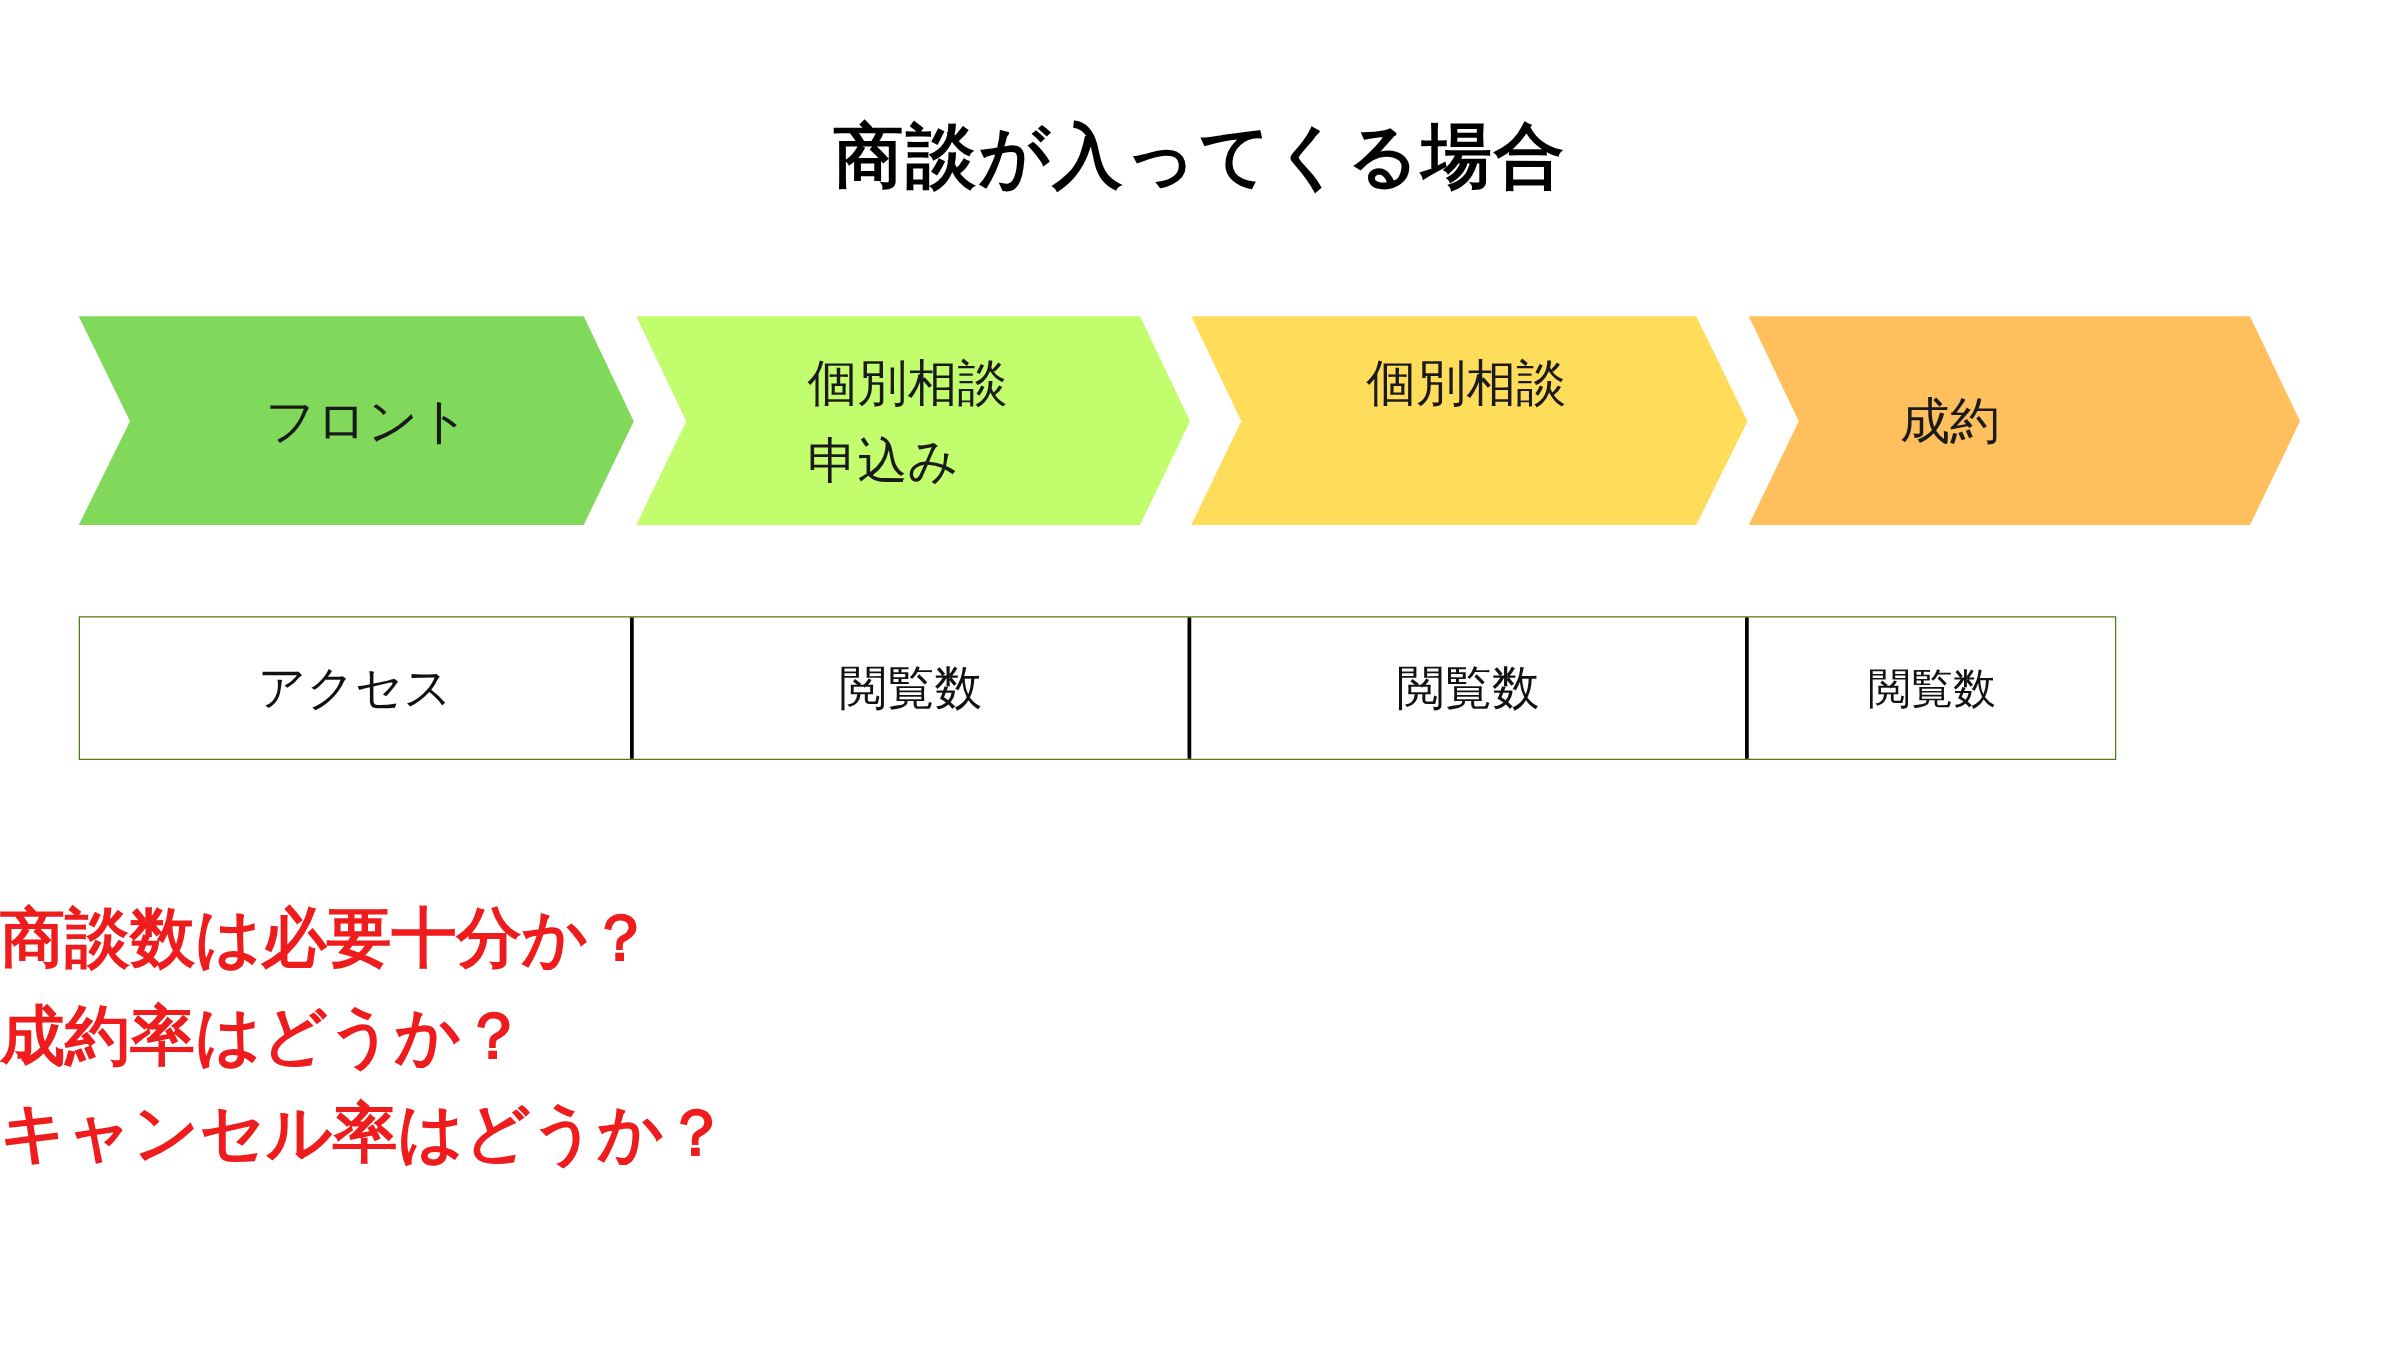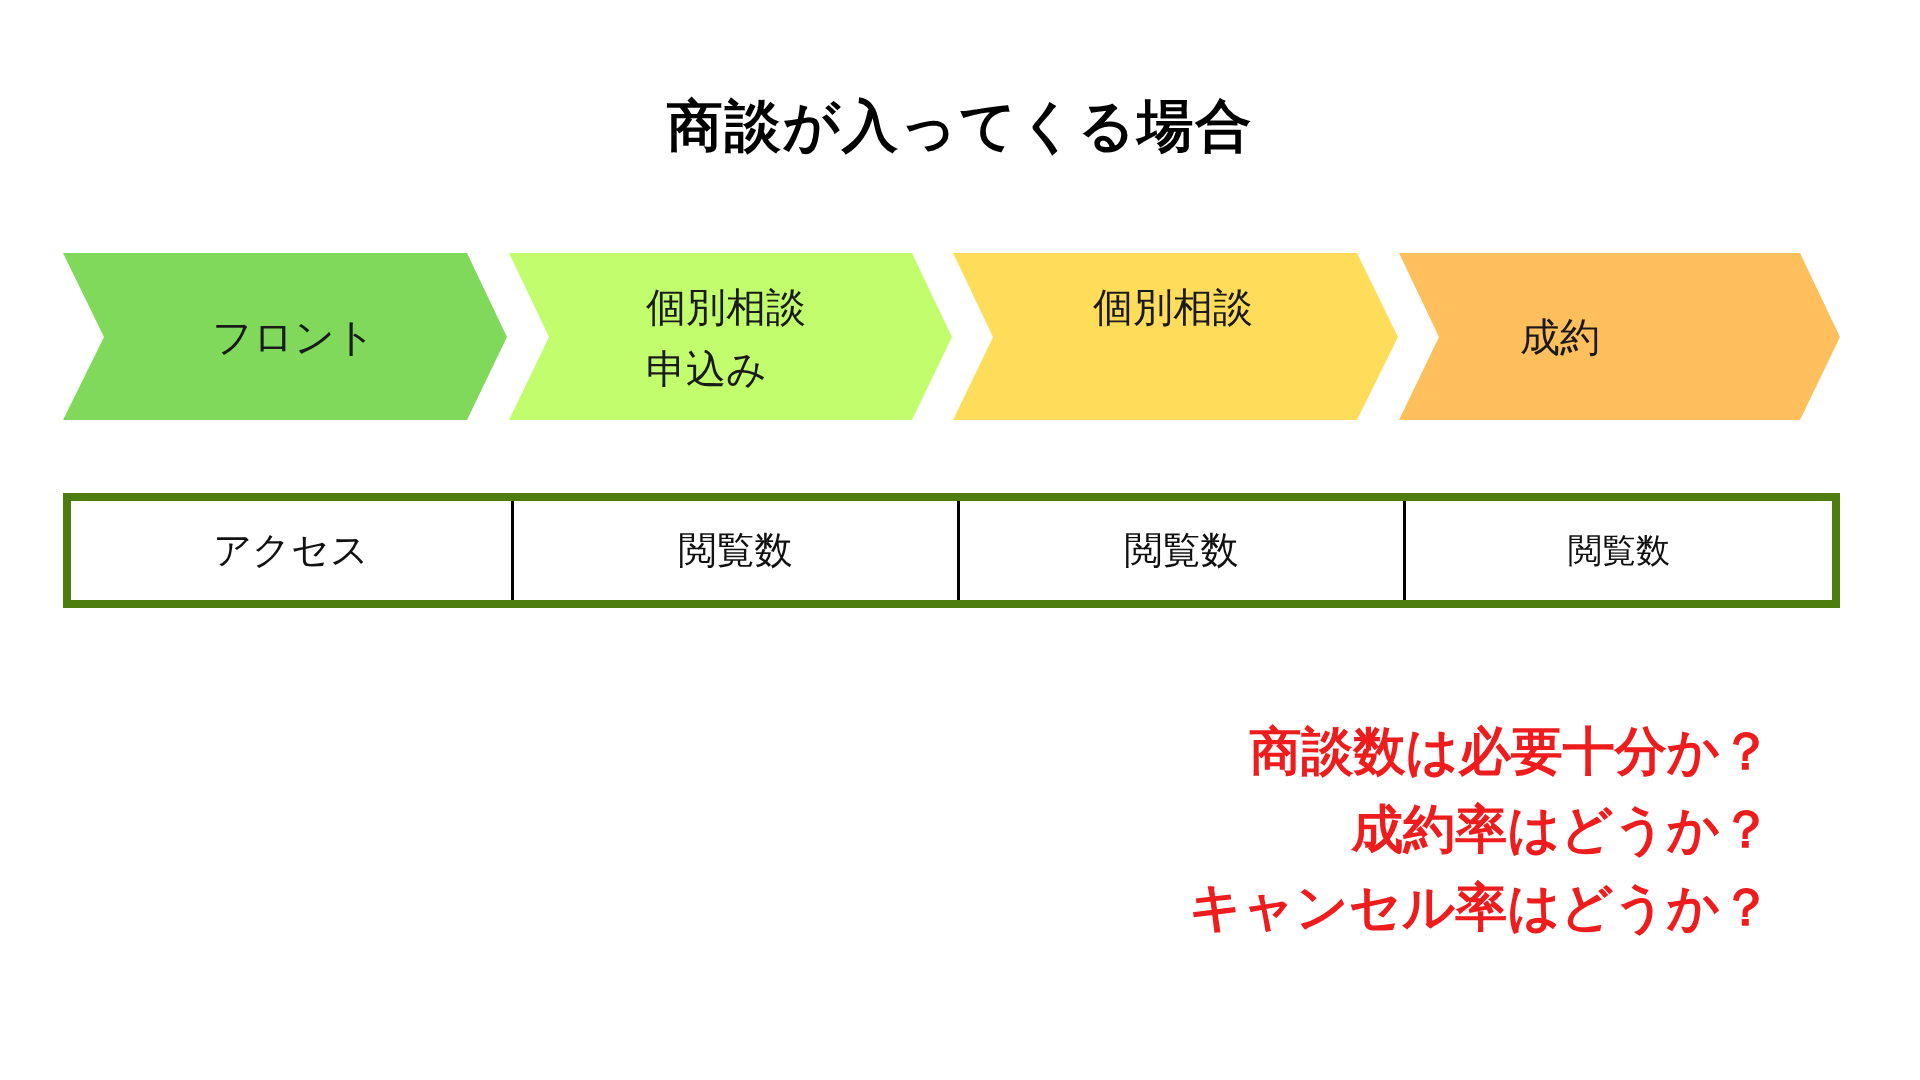--- a/index.html
+++ b/index.html
@@ -37,23 +37,23 @@
       position: absolute;
       font-size: 40px;
       color: #1a1a1a;
       line-height: 62px;
       white-space: nowrap;
     }
     .metrics-table {
       position: absolute;
       left: 63px;
       top: 493px;
-      width: 1777px;
+      width: 1630px;
       height: 115px;
-      border: 8px solid #4d7c0f;
+      border: 1px solid #4d7c0f;
       box-sizing: border-box;
       display: flex;
     }
     .metric-cell {
       height: 100%;
       box-sizing: border-box;
       display: flex;
       align-items: center;
       justify-content: center;
       font-size: 38px;
@@ -61,21 +61,21 @@
       border-right: 3px solid #000000;
     }
     .metric-cell:last-child {
       border-right: none;
     }
     .questions {
       position: absolute;
       left: 0;
       width: 1772px;
       top: 712px;
-      text-align: right;
+      text-align: left;
       color: #ee1c1c;
       font-weight: bold;
       font-size: 52px;
       line-height: 78px;
     }
     .question-line {
       display: block;
     }
   </style>
 </head>

